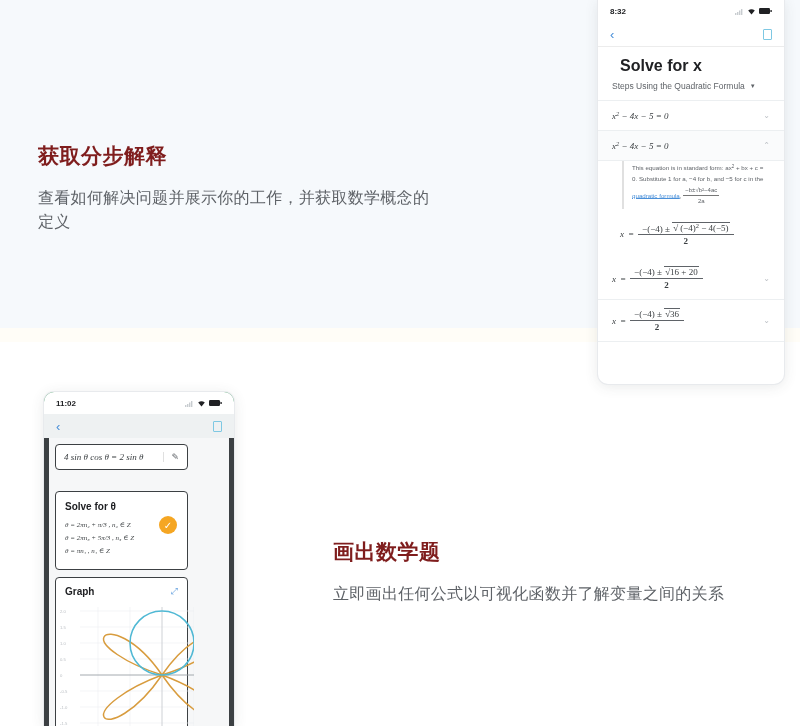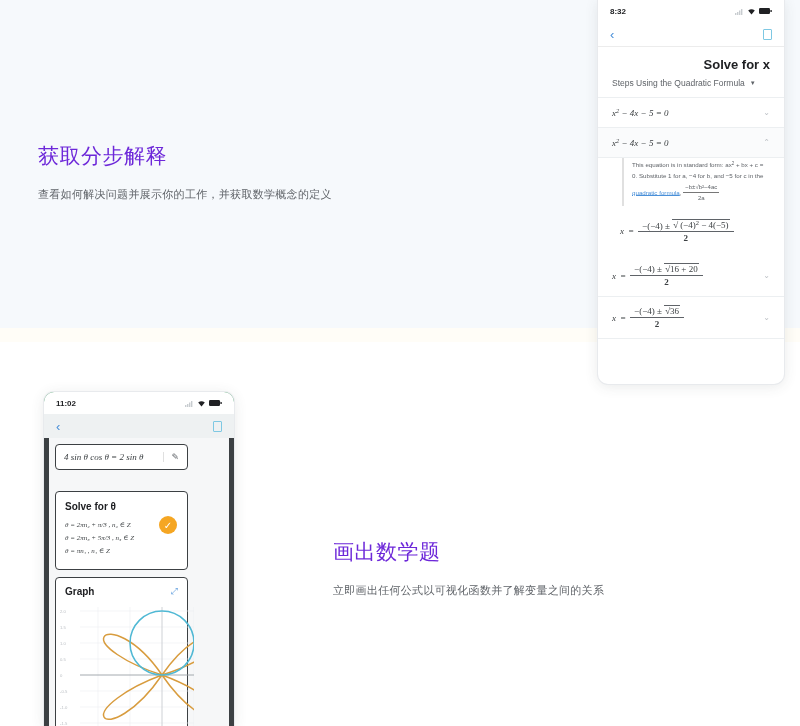--- a/index.html
+++ b/index.html
@@ -18,25 +18,25 @@
     position:absolute;left:0;top:328px;width:800px;height:14px;
     background:#fffdf7;
   }
   .sec-bottom{
     position:absolute;left:0;top:342px;width:800px;height:384px;
     background:#ffffff;
   }
   
   .copy{position:absolute;}
   .copy h2{
-    margin:0 0 16px 0;font-size:21px;font-weight:normal;color:#6d28d9;
+    margin:0 0 16px 0;font-size:21px;font-weight:bold;color:#7f1d1d;
     letter-spacing:.5px;
   }
   .copy p{
-    margin:0;font-size:11px;color:#5f6368;line-height:1.5;letter-spacing:.3px;
+    margin:0;font-size:16px;color:#5f6368;line-height:1.5;letter-spacing:.3px;
   }
   .copy-top{left:38px;top:142px;width:400px;}
   .copy-bot{left:333px;top:538px;width:420px;}
 
   
   .phone-a{
     position:absolute;left:598px;top:0px;width:186px;height:384px;
     background:#ffffff;border-radius:0 0 10px 10px;
     box-shadow:0 0 0 1px #e8eaed, 0 2px 14px rgba(60,64,67,.12);
     overflow:hidden;
@@ -47,21 +47,21 @@
   }
   .sb-right{display:flex;align-items:center;gap:3px;}
   .navbar{
     height:24px;display:flex;align-items:center;justify-content:space-between;
     padding:0 12px;background:#ffffff;border-bottom:1px solid #ececec;
   }
   .chev-back{color:#4a90d9;font-size:13px;line-height:1;}
   .bookmark{width:7px;height:9px;border:1.2px solid #7ec8e3;border-radius:1px;}
   .pa-body{padding:0;}
   .pa-title{
-    font-size:13px;font-weight:bold;color:#202124;padding:10px 14px 6px 22px;text-align:right;
+    font-size:16px;font-weight:bold;color:#202124;padding:10px 14px 6px 22px;
   }
   .pa-sub{
     font-size:8.5px;color:#5f6368;padding:0 26px 9px 14px;
     border-bottom:1px solid #eceff1;display:flex;align-items:center;gap:5px;
   }
   .caret{font-size:6px;color:#5f6368;}
   .step-row{
     padding:9px 14px;border-bottom:1px solid #eceff1;
     display:flex;align-items:center;justify-content:space-between;
   }

